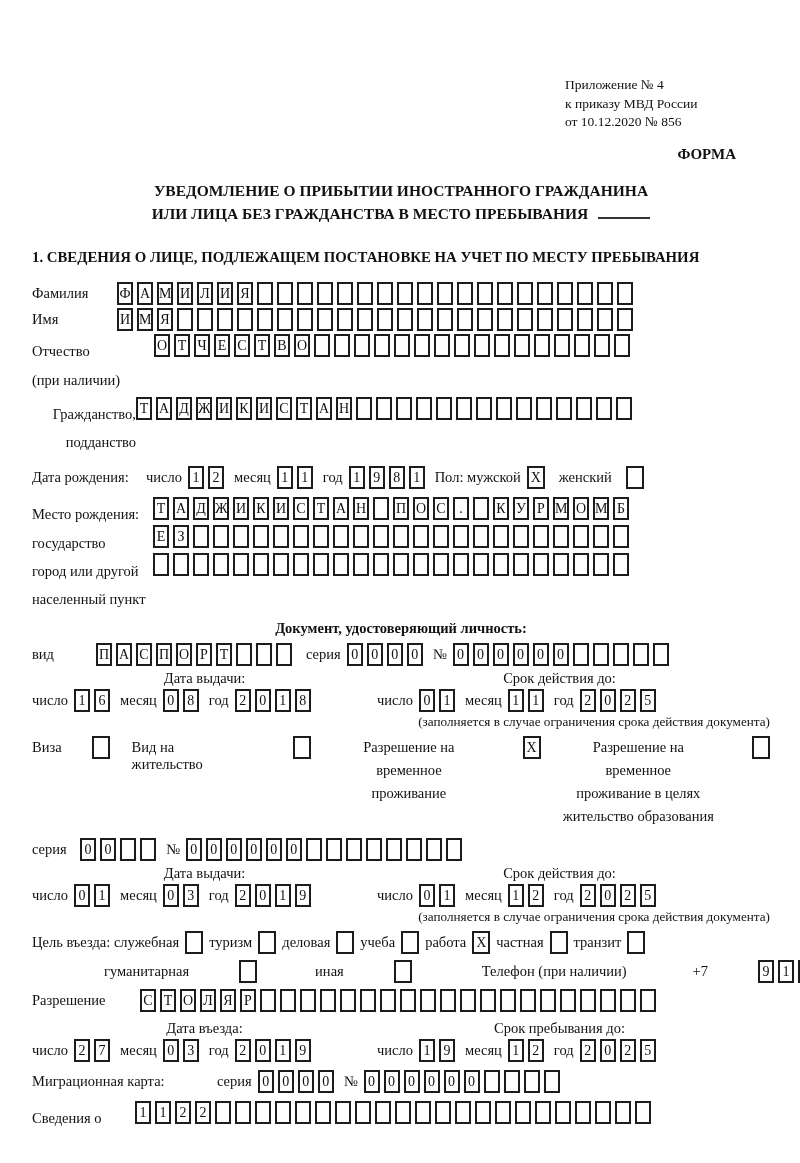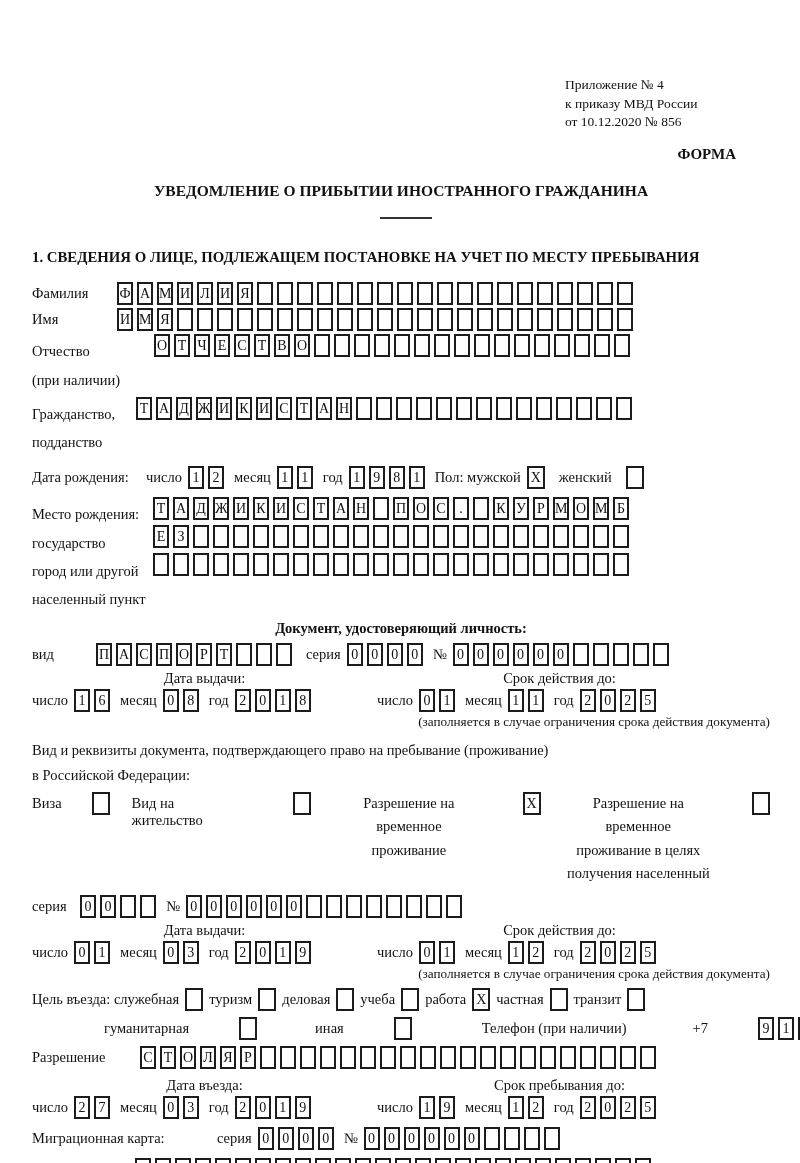--- a/index.html
+++ b/index.html
@@ -25,21 +25,21 @@
   .cell{
     display:inline-block; width:16px; height:23px; border:2px solid #1c1c1c;
     margin-right:4px; text-align:center; line-height:20px; font-size:14px;
     vertical-align:middle; flex:none;
   }
   .cells{ display:inline-flex; flex-wrap:nowrap; }
   .cb{ margin-right:0; width:18px; }
 
   .row{ display:flex; align-items:flex-start; margin-bottom:3px; }
   .lbl{ flex:none; padding-top:3px; }
-  .w87{ width:85px; } .w122{ width:122px; } .w106{ width:104px; }
+  .w87{ width:85px; } .w122{ width:122px; } .w106{ width:104px;text-align:right; }
   .w123{ width:121px; } .w70{ width:64px; } .w110{ width:108px; }
   .multiline div{ line-height:1.95; }
   .stack .cells{ display:flex; margin-bottom:5px; }
 
   .inline-label{ padding:3px 6px 0 6px; flex:none; }
   .inline-label.first{ padding-left:0; }
 
   .center-bold{ text-align:center; font-weight:bold; margin:6px 0 6px 0; }
 
   .dates{ display:flex; margin-top:4px; }
@@ -72,21 +72,21 @@
   <div class="appendix">
     <div>Приложение № 4</div>
     <div>к приказу МВД России</div>
     <div>от 10.12.2020 № 856</div>
   </div>
   <div class="forma">ФОРМА</div>
 
   <div class="title">
     <div>УВЕДОМЛЕНИЕ О ПРИБЫТИИ ИНОСТРАННОГО ГРАЖДАНИНА</div>
     <div>
-      <span class="blank-underline"></span>
+      <span>ИЛИ ЛИЦА БЕЗ ГРАЖДАНСТВА В МЕСТО ПРЕБЫВАНИЯ</span><span class="blank-underline"></span>
     </div>
   </div>
 
   <div class="section-head">1. СВЕДЕНИЯ О ЛИЦЕ, ПОДЛЕЖАЩЕМ ПОСТАНОВКЕ НА УЧЕТ ПО МЕСТУ ПРЕБЫВАНИЯ</div>
 
   <div class="row">
     <span class="lbl w87">Фамилия</span>
     <span class="cells">
         <span class="cell">Ф</span>
         <span class="cell">А</span>
@@ -410,24 +410,20 @@
             <span class="cell">2</span>
             <span class="cell">0</span>
             <span class="cell">2</span>
             <span class="cell">5</span>
           </span>
       </div>
     </div>
   </div>
   <div class="note-right">(заполняется в случае ограничения срока действия документа)</div>
 
-  <div class="para">
-    <div>Вид и реквизиты документа, подтверждающего право на пребывание (проживание)</div>
-    <div>в Российской Федерации:</div>
-  </div>
 
   <div class="permit-row">
     <span class="opt">
       <span class="txt">Виза</span>
       <span class="gap6"></span>
       <span class="cell cb"></span>
     </span>
     <span class="gap22"></span>
     <span class="opt">
       <span class="txt">Вид на жительство</span>
@@ -441,21 +437,21 @@
         <div>проживание</div>
       </span>
       <span class="gap14"></span>
       <span class="cell cb">X</span>
     </span>
     <span class="gap22"></span>
     <span class="opt">
       <span class="center-txt">
         <div>Разрешение на временное</div>
         <div>проживание в целях</div>
-        <div>получения населенный</div>
+        <div>жительство образования</div>
       </span>
       <span class="gap14"></span>
       <span class="cell cb"></span>
     </span>
   </div>
 
   <div class="row">
     <span class="lbl" style="width:48px;">серия</span>
     <span class="cells">
         <span class="cell">0</span>

